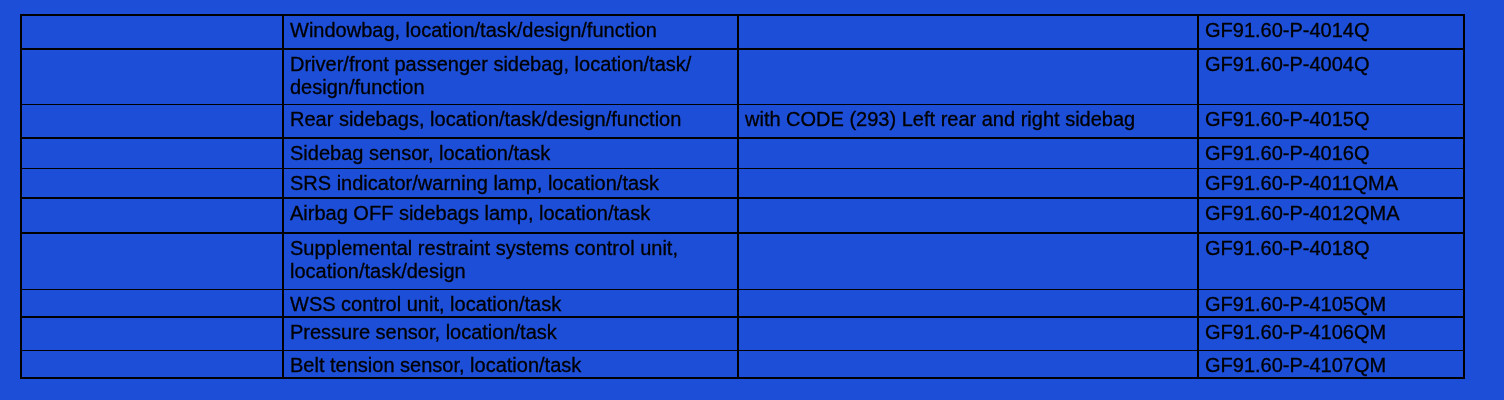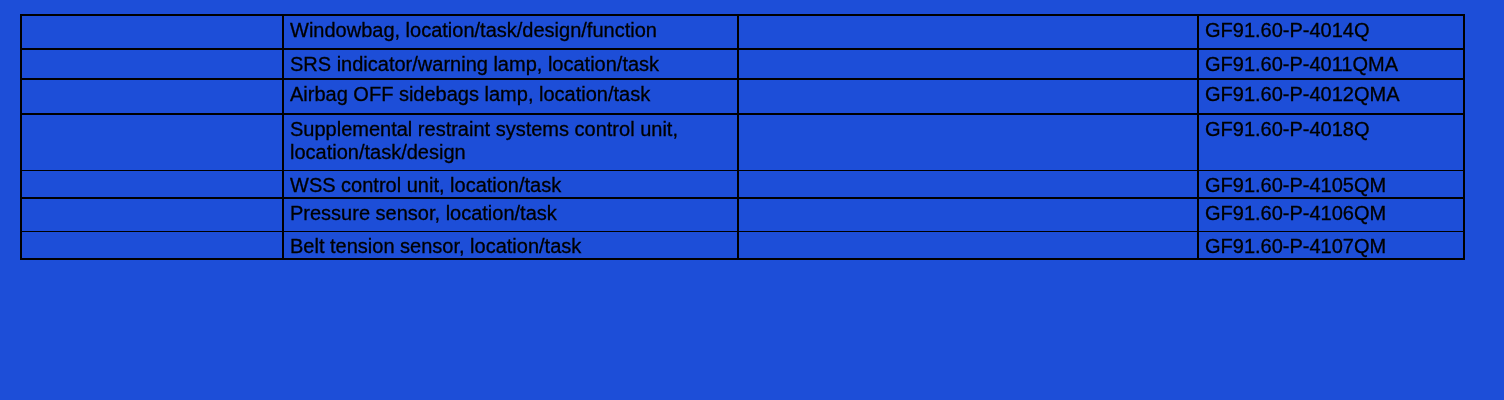--- a/index.html
+++ b/index.html
@@ -58,20 +58,39 @@
       <col class="c3">
       <col class="c4">
     </colgroup>
     <tbody>
       <tr class="thick" style="height:34px">
         <td></td>
         <td>Windowbag, location/task/design/function</td>
         <td></td>
         <td>GF91.60-P-4014Q</td>
       </tr>
+      <tr style="height:55px">
+        <td></td>
+        <td>Driver/front passenger sidebag, location/task/
+design/function</td>
+        <td></td>
+        <td>GF91.60-P-4004Q</td>
+      </tr>
+      <tr class="thick" style="height:34px">
+        <td></td>
+        <td>Rear sidebags, location/task/design/function</td>
+        <td>with CODE (293) Left rear and right sidebag</td>
+        <td>GF91.60-P-4015Q</td>
+      </tr>
+      <tr style="height:30px">
+        <td></td>
+        <td>Sidebag sensor, location/task</td>
+        <td></td>
+        <td>GF91.60-P-4016Q</td>
+      </tr>
       <tr class="thick" style="height:30px">
         <td></td>
         <td>SRS indicator/warning lamp, location/task</td>
         <td></td>
         <td>GF91.60-P-4011QMA</td>
       </tr>
       <tr class="thick" style="height:35px">
         <td></td>
         <td>Airbag OFF sidebags lamp, location/task</td>
         <td></td>

